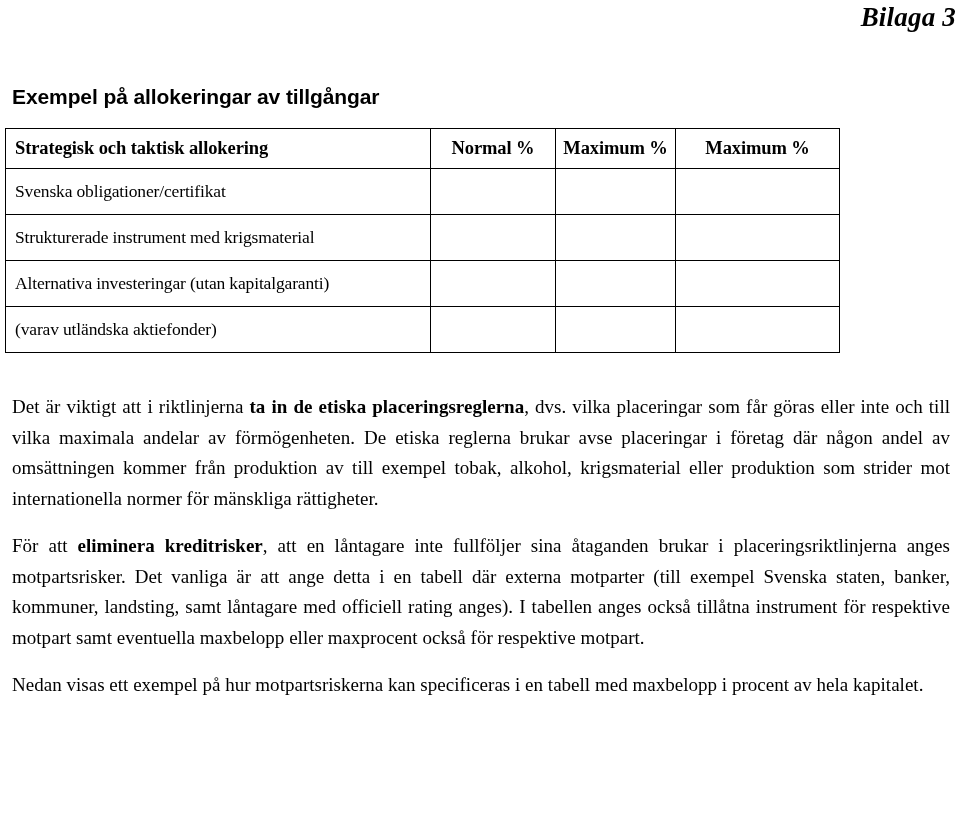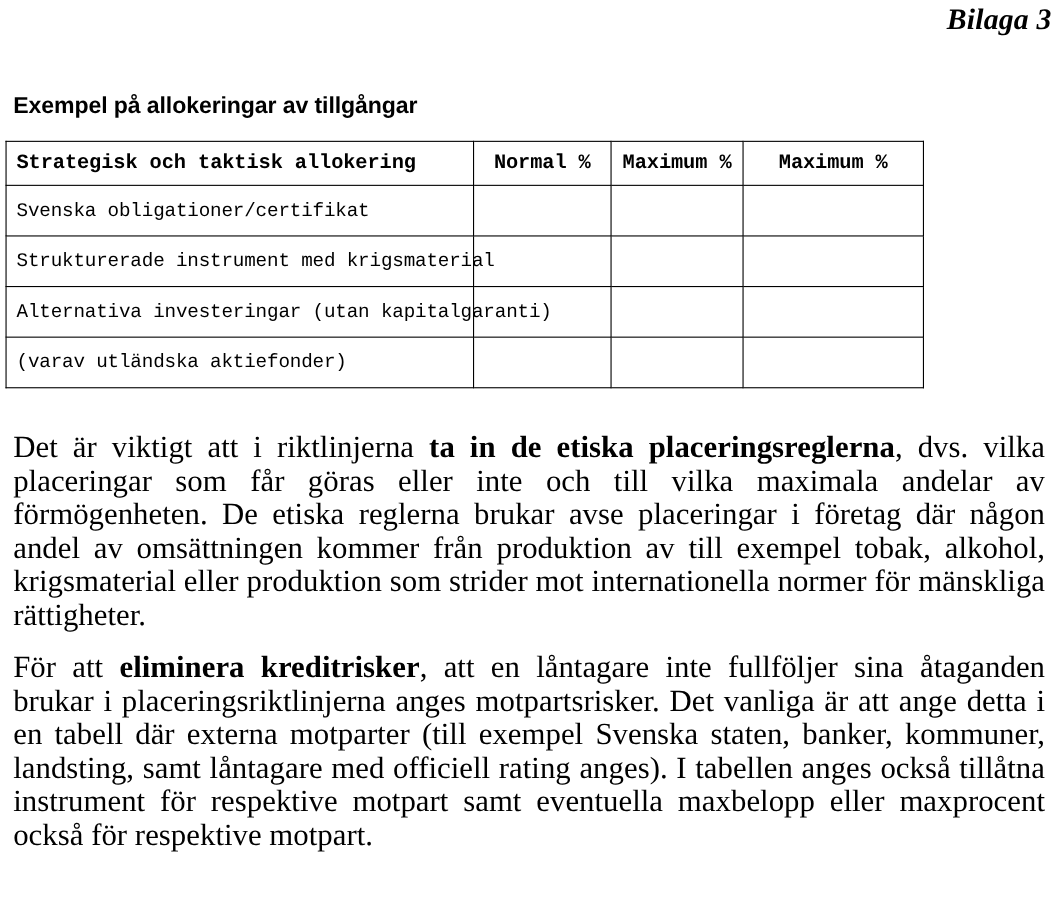--- a/index.html
+++ b/index.html
@@ -45,21 +45,21 @@
   .alloc-table-wrap {
     position: absolute;
     top: 128px;
     left: 5px;
     width: 834px;
   }
   table.alloc-table {
     border-collapse: collapse;
     width: 834px;
     table-layout: fixed;
-    font-family: Liberation Mono, monospace;
+    font-family: Liberation Serif, serif;
   }
   table.alloc-table col.c-label   { width: 425px; }
   table.alloc-table col.c-normal  { width: 125px; }
   table.alloc-table col.c-min     { width: 120px; }
   table.alloc-table col.c-max     { width: 164px; }
 
   table.alloc-table th,
   table.alloc-table td {
     border: 1px solid #000000;
     padding: 0;
@@ -99,21 +99,21 @@
   
   .body-copy {
     position: absolute;
     left: 12px;
     top: 392px;
     width: 938px;
   }
   .body-copy p {
     margin: 0 0 17px 0;
     font-family: "Liberation Serif", "DejaVu Serif", serif;
-    font-size: 28px;
+    font-size: 19px;
     line-height: 30.5px;
     text-align: justify;
     text-justify: inter-word;
     hyphens: manual;
     letter-spacing: 0.02px;
   }
   .body-copy p:last-child { margin-bottom: 0; }
   .body-copy b { font-weight: bold; }
 </style>
 </head>
@@ -167,14 +167,15 @@
     </tbody>
   </table>
 </div>
 
 <div class="body-copy">
 
   <p><span>Det är viktigt att i riktlinjerna </span><b>ta in de etiska placeringsreglerna</b><span>, dvs. vilka placeringar som får göras eller inte och till vilka maximala andelar av förmögenheten. De etiska reglerna brukar avse placeringar i företag där någon andel av omsättningen kommer från produktion av till exempel tobak, alkohol, krigsmaterial eller produktion som strider mot internationella normer för mänskliga rättigheter.</span></p>
 
   <p><span>För att </span><b>eliminera kreditrisker</b><span>, att en låntagare inte fullföljer sina åtaganden brukar i placeringsriktlinjerna anges motpartsrisker. Det vanliga är att ange detta i en tabell där externa motparter (till exempel Svenska staten, banker, kommuner, landsting, samt låntagare med officiell rating anges). I tabellen anges också tillåtna instrument för respektive motpart samt eventuella maxbelopp eller maxprocent också för respektive motpart.</span></p>
 
+  <p>Nedan visas ett exempel på hur motpartsriskerna kan specificeras i en tabell med maxbelopp i procent av hela kapitalet.</p>
 
 </div>
 
 </body></html>

